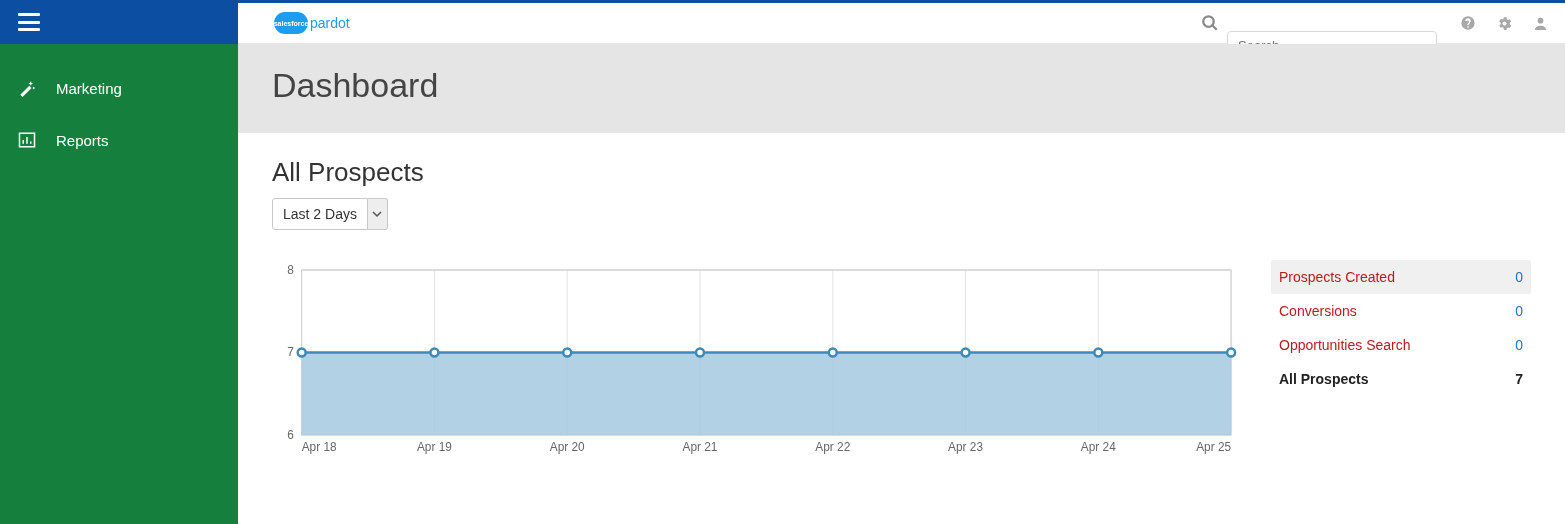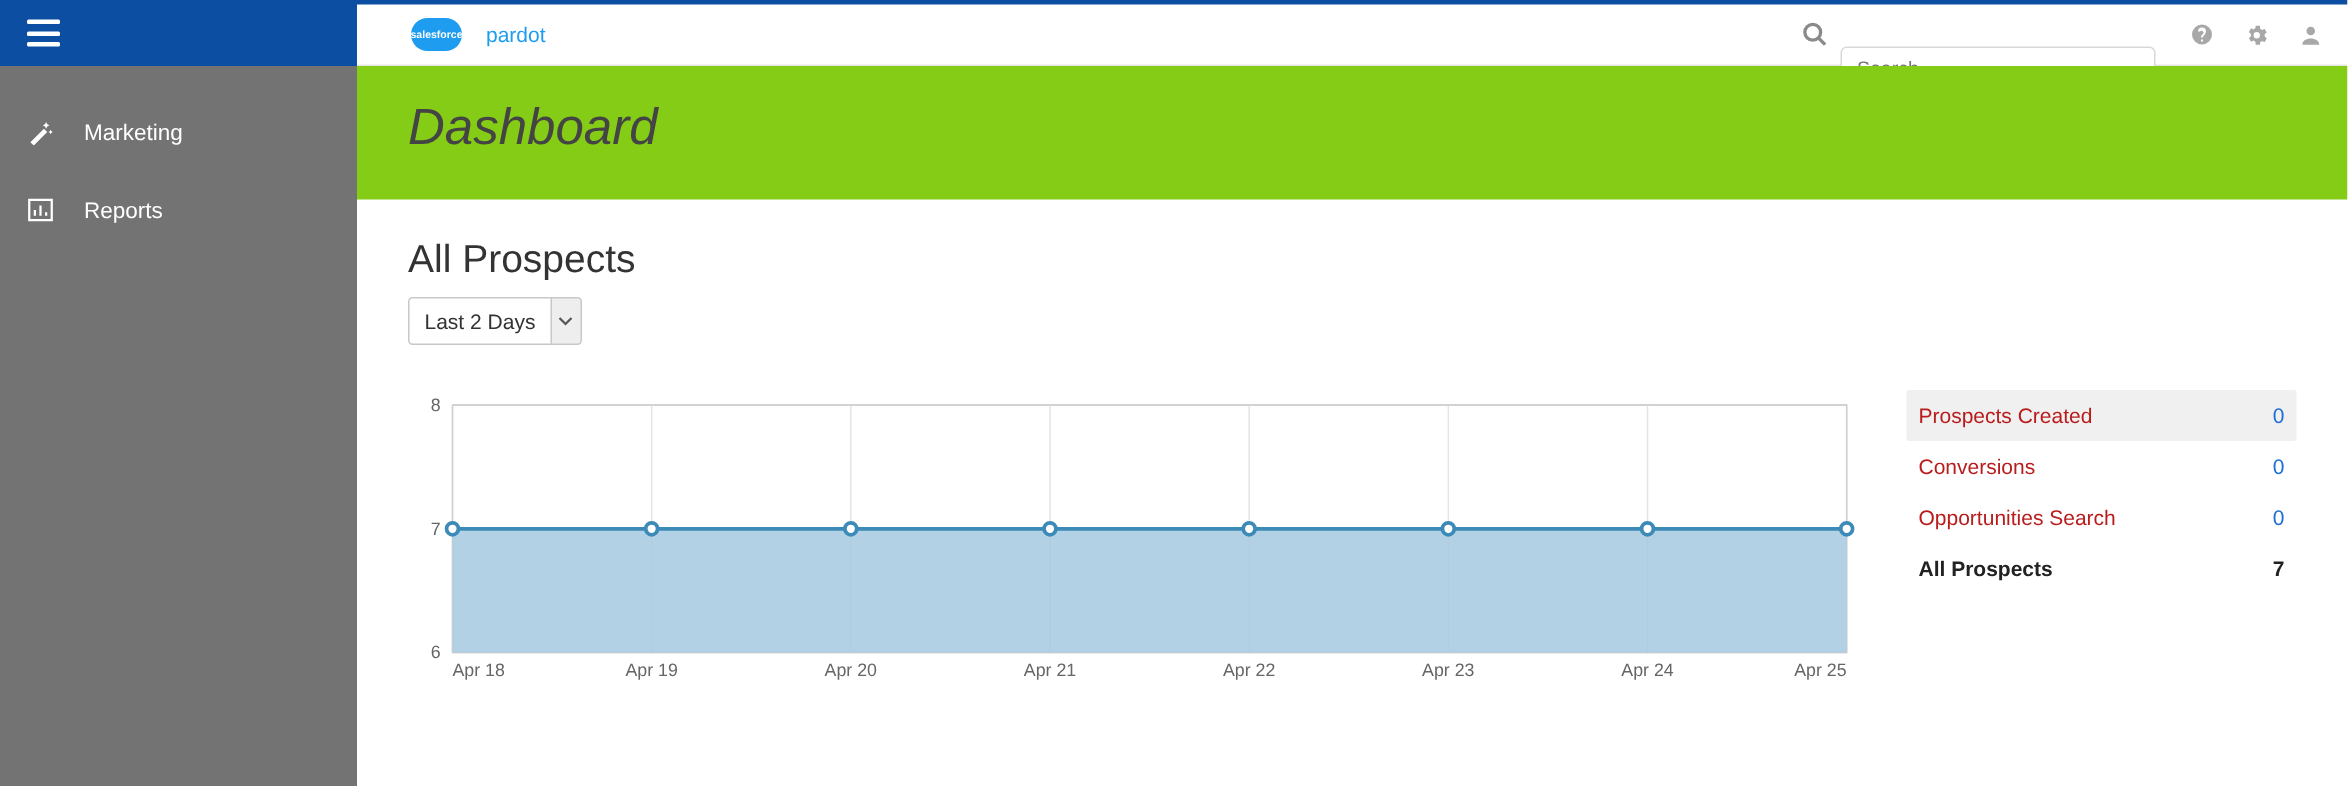--- a/index.html
+++ b/index.html
@@ -1,37 +1,37 @@
 <!DOCTYPE html>
 <html><head>
 <meta charset="utf-8">
 <style>
   * { box-sizing: border-box; margin: 0; padding: 0; }
   body { font-family: -apple-system, BlinkMacSystemFont, "Segoe UI", Arial, sans-serif; background: #fff; color: #333; }
   .app { display: flex; height: 524px; width: 1565px; }
-  .sidebar { width: 238px; background: #737373; color: #fff; flex-shrink: 0; }
+  .sidebar { width: 238px; background: #15803d; color: #fff; flex-shrink: 0; }
   .sidebar-top { height: 44px; display:flex; align-items:center; padding-left:18px; background:#0b4ea2; }
   .hamburger-icon { width:22px; height:18px; display:flex; flex-direction:column; justify-content:space-between; cursor:pointer; }
   .hamburger-icon span { display:block; height:3px; background:#fff; border-radius:1px; }
   .nav { padding-top: 18px; }
   .nav-item { display:flex; align-items:center; height:52px; padding-left:18px; cursor:pointer; }
   .nav-item .icon-slot { width:38px; display:flex; align-items:center; justify-content:flex-start; }
   .nav-item .label { font-size:15px; color:#fff; }
   .main { flex:1; display:flex; flex-direction:column; }
   .topbar { height:44px; border-top:3px solid #0b4ea2; border-bottom:1px solid #e5e5e5; display:flex; align-items:center; padding:0 16px; }
-  .brand { display:flex; align-items:center; gap:16px; margin-left:20px; }
+  .brand { display:flex; align-items:center; gap:2px; margin-left:20px; }
   .brand-cloud { width:34px; height:22px; background:#1e9cef; border-radius:12px; position:relative; display:flex; align-items:center; justify-content:center; }
   .brand-cloud span { color:#fff; font-size:7px; font-weight:600; }
   .brand-word { color:#1e9cef; font-size:14px; font-weight:400; }
   .topbar-spacer { flex:1; }
   .topbar-icons { display:flex; align-items:center; gap:18px; }
   .top-icon { color:#b0b0b0; cursor:pointer; width:18px; height:18px; display:flex; align-items:center; justify-content:center; }
   .search-wrap { display:flex; align-items:center; gap:8px; }
   .search-input { width:210px; height:30px; border:1px solid #d8d8d8; border-radius:4px; padding:0 10px; font-size:13px; color:#555;margin-top:45px; }
-  .page-header { background:#84cc16; padding:22px 34px 28px;font-style:italic; }
+  .page-header { background:#e5e5e5; padding:22px 34px 28px; }
   .page-title { font-size:34px; font-weight:300; color:#444; }
   .content { padding:24px 34px 10px; }
   .section-title { font-size:26px; font-weight:300; color:#333; margin-bottom:10px; }
   .range-label { font-size:13px; color:#555; margin-bottom:6px; }
   .range-label .sub { color:#888; }
   .range-select { display:flex; }
   .range-select-field { height:32px; border:1px solid #c8c8c8; border-radius:3px 0 0 3px; padding:0 10px; font-size:14px; display:flex; align-items:center; background:#fff; }
   .range-select-btn { width:20px; height:32px; border:1px solid #c8c8c8; border-left:none; border-radius:0 3px 3px 0; background:#eee; display:flex; align-items:center; justify-content:center; cursor:pointer; }
   .chart-row { display:flex; margin-top:30px; gap:30px; }
   .chart-area { flex:1; }

